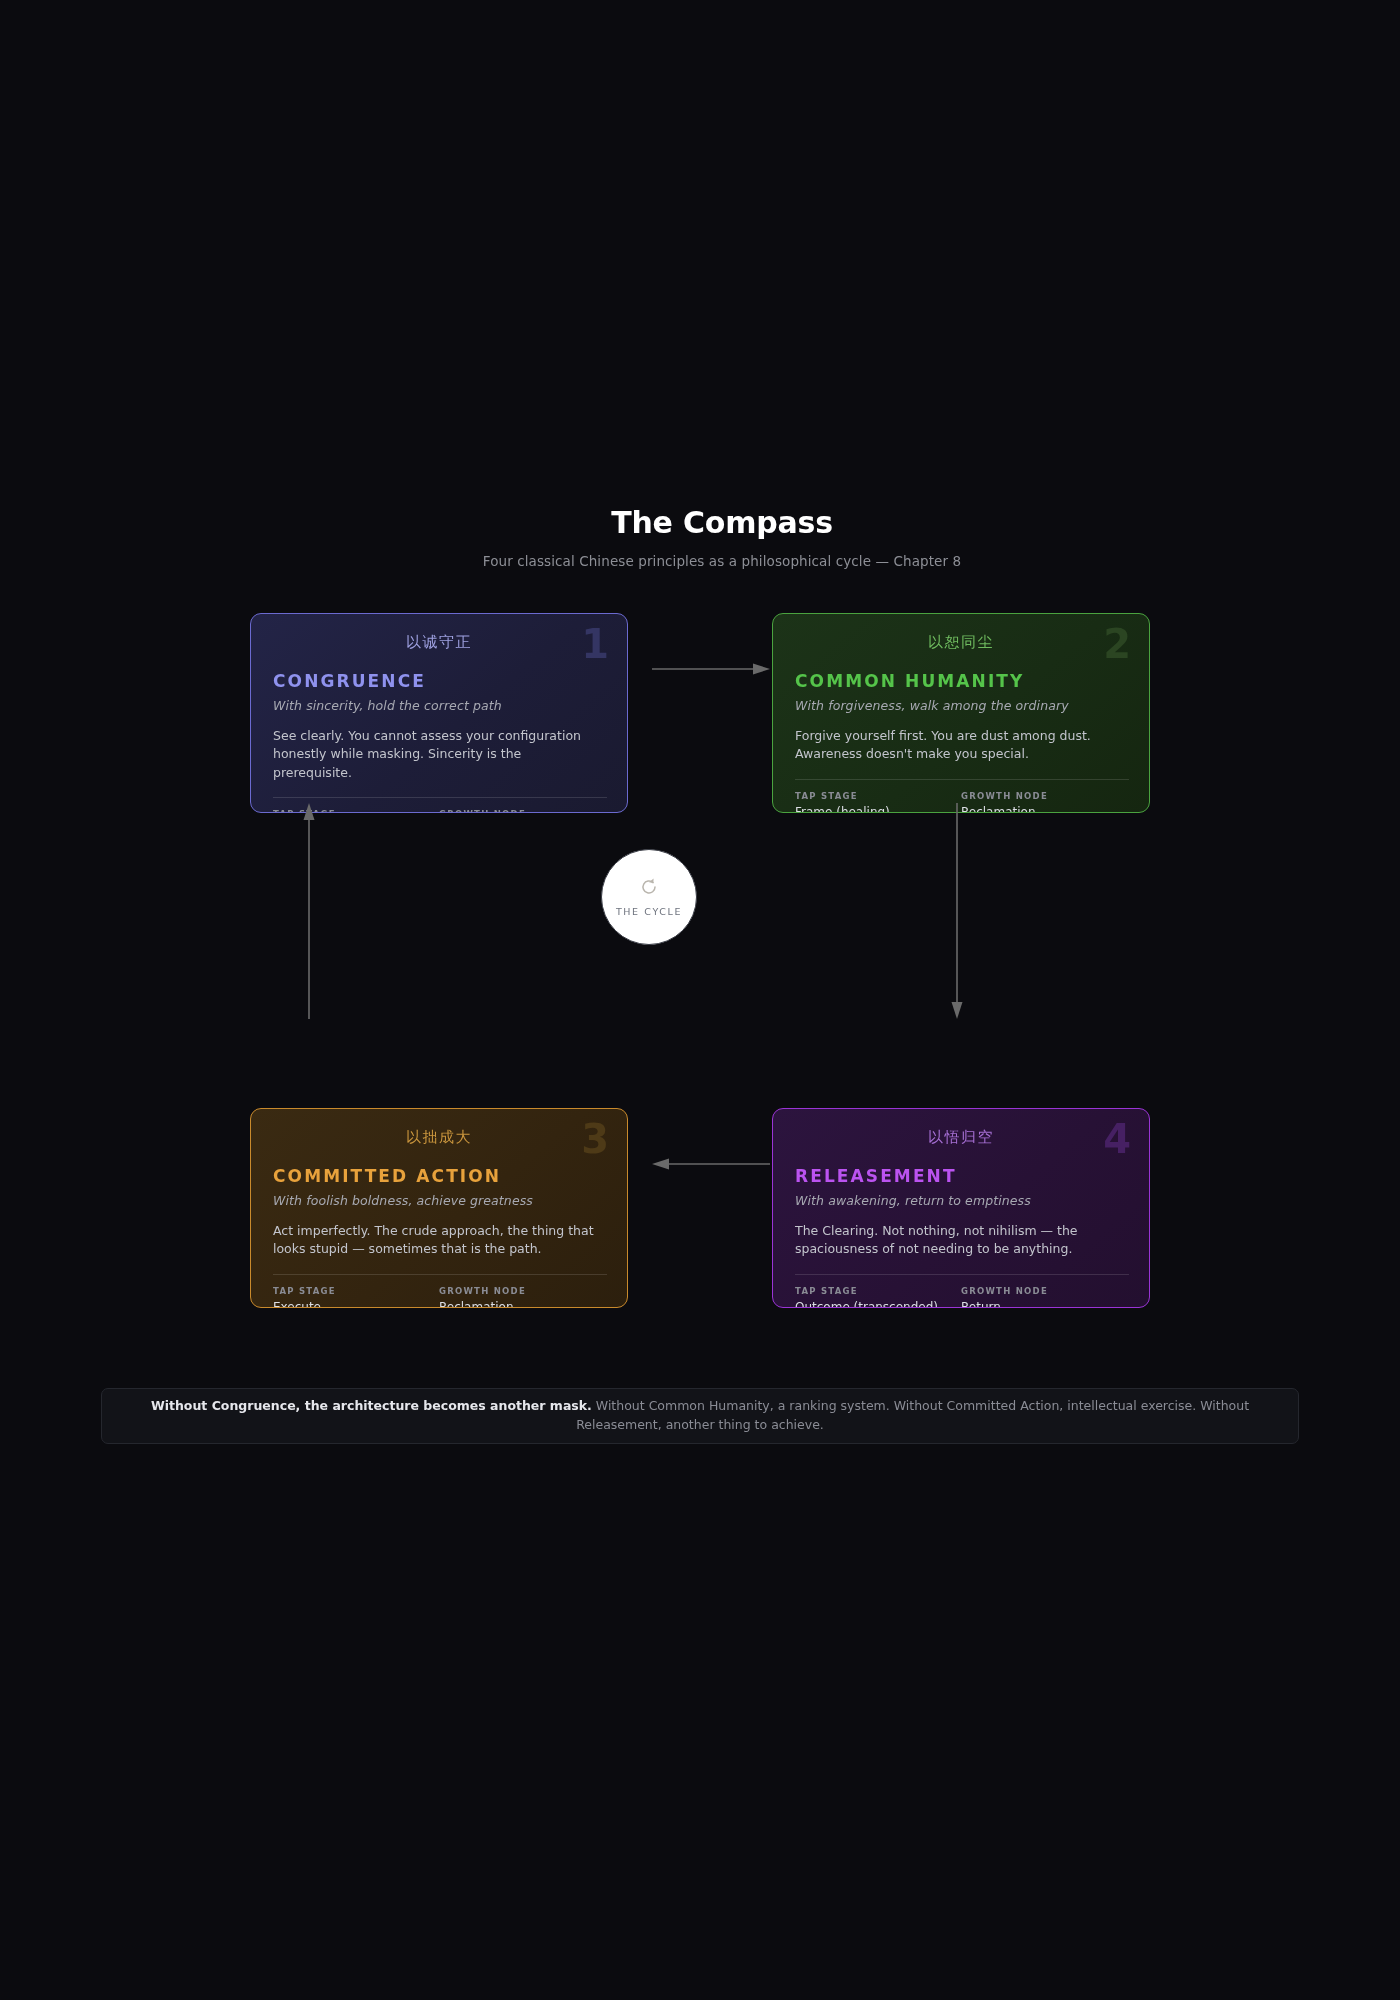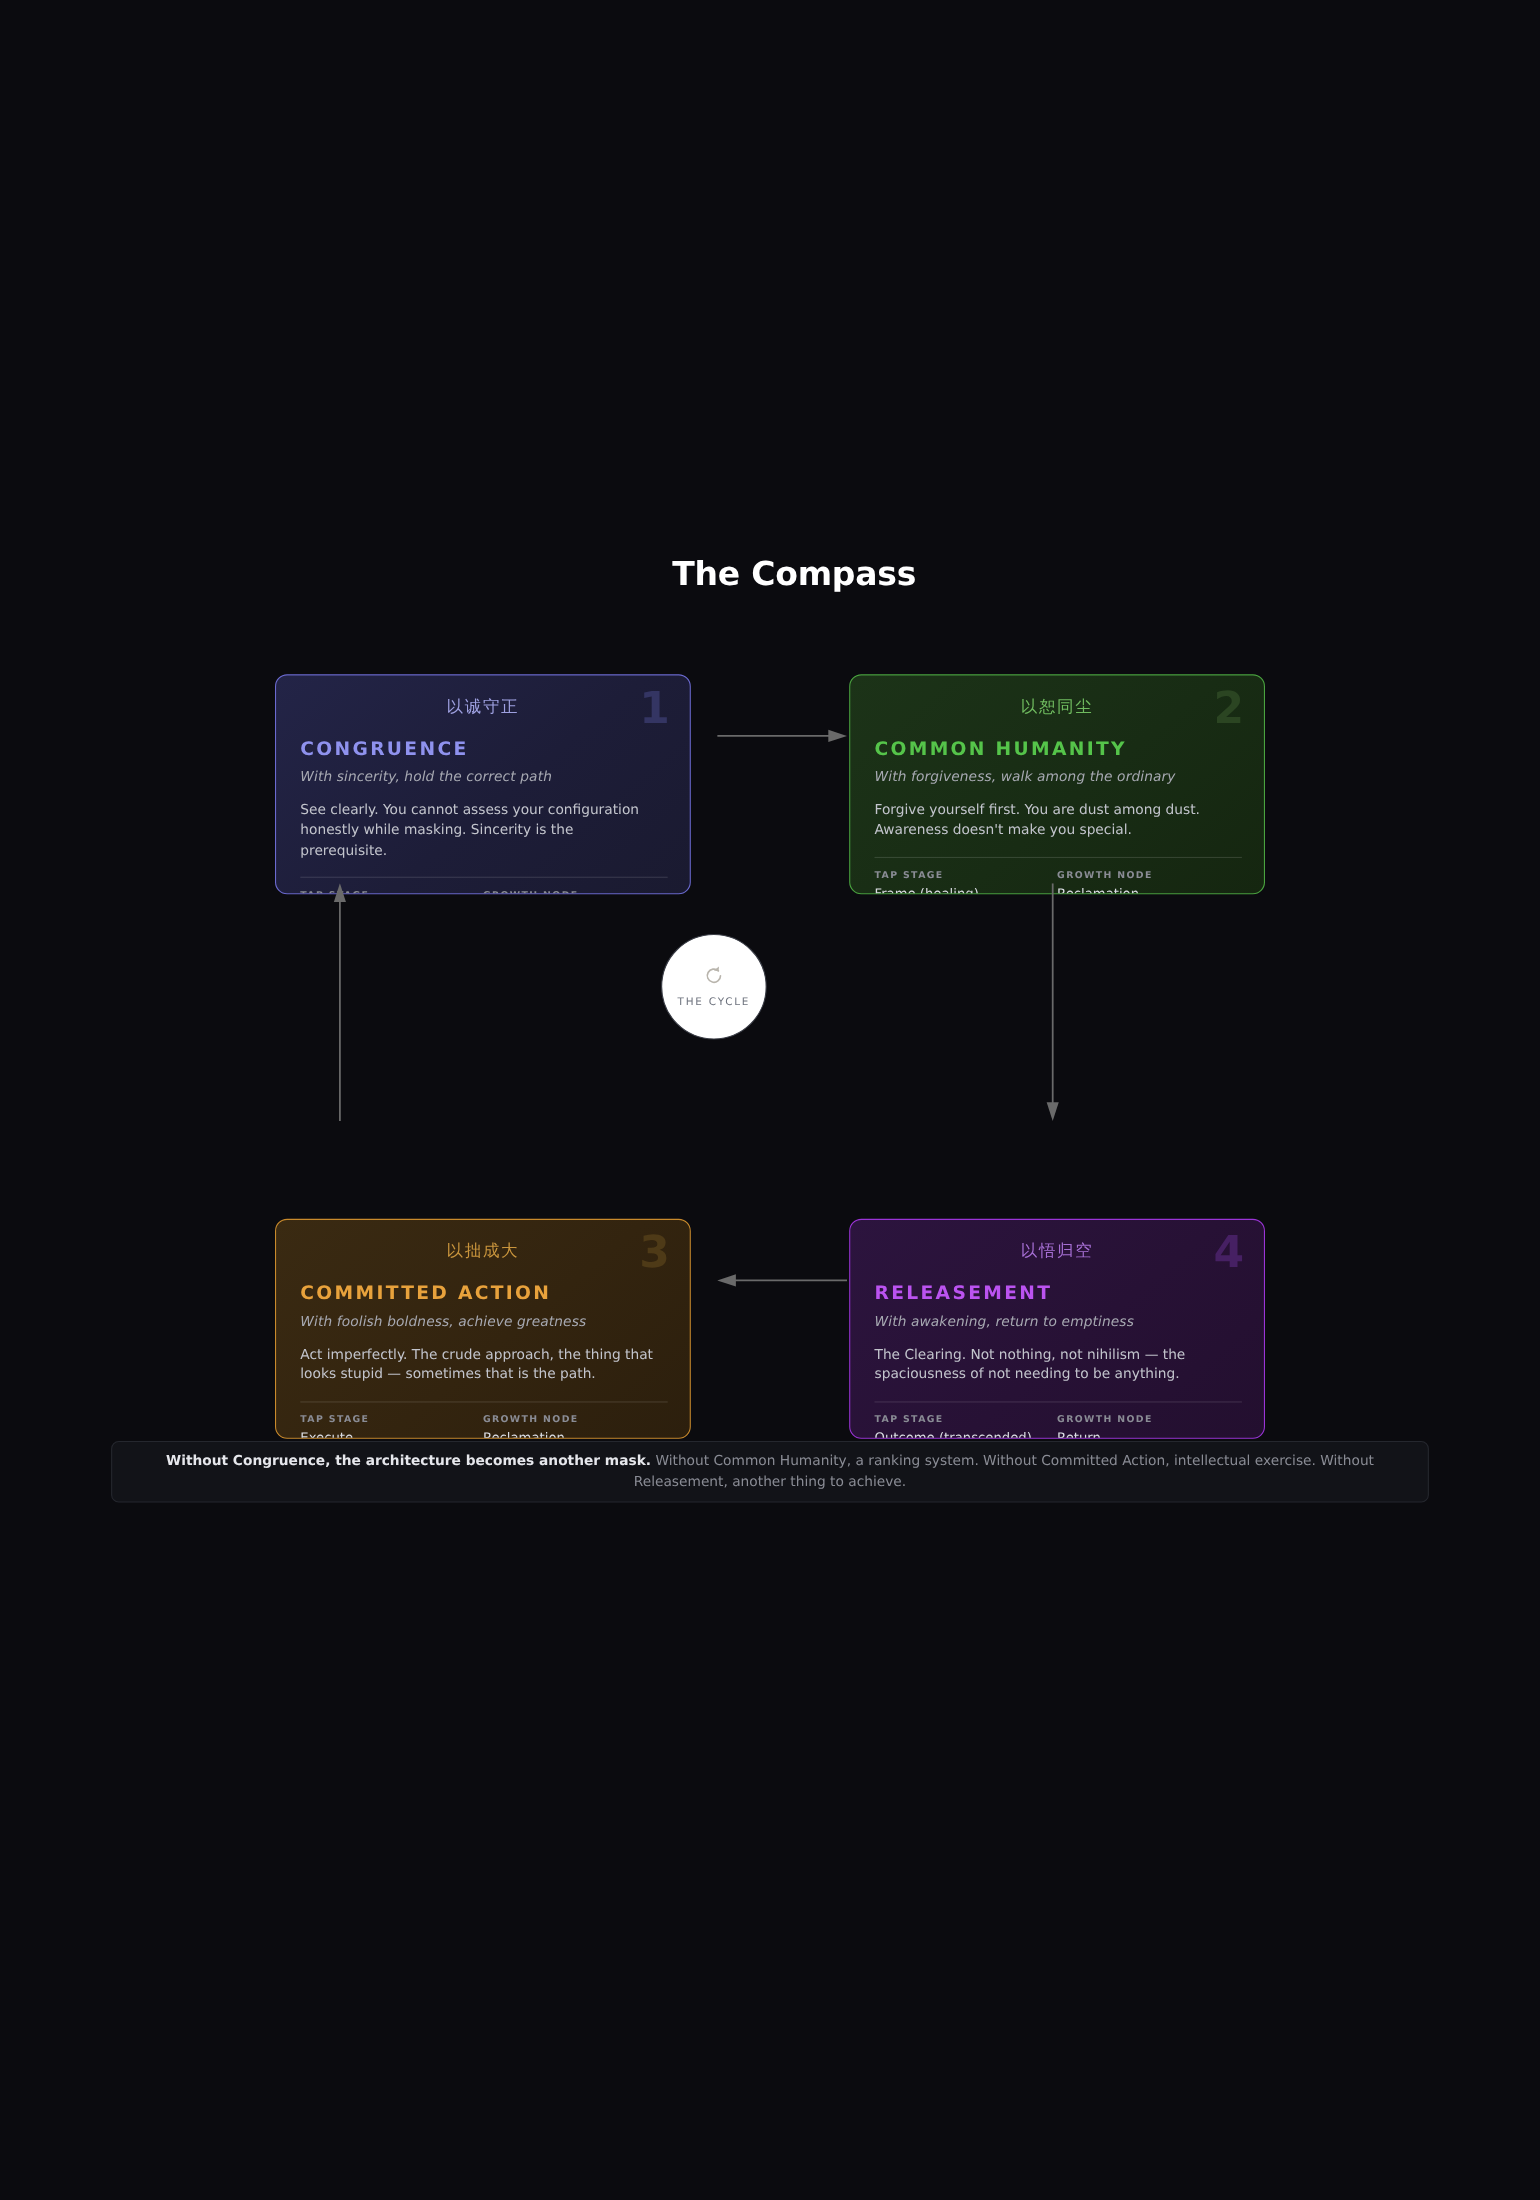--- a/index.html
+++ b/index.html
@@ -198,21 +198,21 @@
     font-size: 9.5px;
     letter-spacing: 1.6px;
     color: #6e737e;
     text-transform: uppercase;
   }
 
   
   .footer {
     position: absolute;
     left: 101px;
-    top: 1310px;
+    top: 1388px;
     width: 1198px;
     height: 56px;
     border: 1px solid #25272e;
     border-radius: 7px;
     background: #121318;
     display: flex;
     align-items: center;
     justify-content: center;
     text-align: center;
   }
@@ -227,20 +227,21 @@
     font-weight: bold;
   }
 </style>
 </head>
 <body>
 
 <div class="page">
 
   <div class="header">
     <div class="page-title">The Compass</div>
+    <div class="page-subtitle">Four classical Chinese principles as a philosophical cycle — Chapter 8</div>
   </div>
 
   <div class="grid">
 
     <div class="card pos-1 theme-indigo">
       <div class="card-num">1</div>
       <div class="card-han">以诚守正</div>
       <div class="card-title">CONGRUENCE</div>
       <div class="card-motto">With sincerity, hold the correct path</div>
       <div class="card-body">See clearly. You cannot assess your configuration honestly while masking. Sincerity is the prerequisite.</div>

